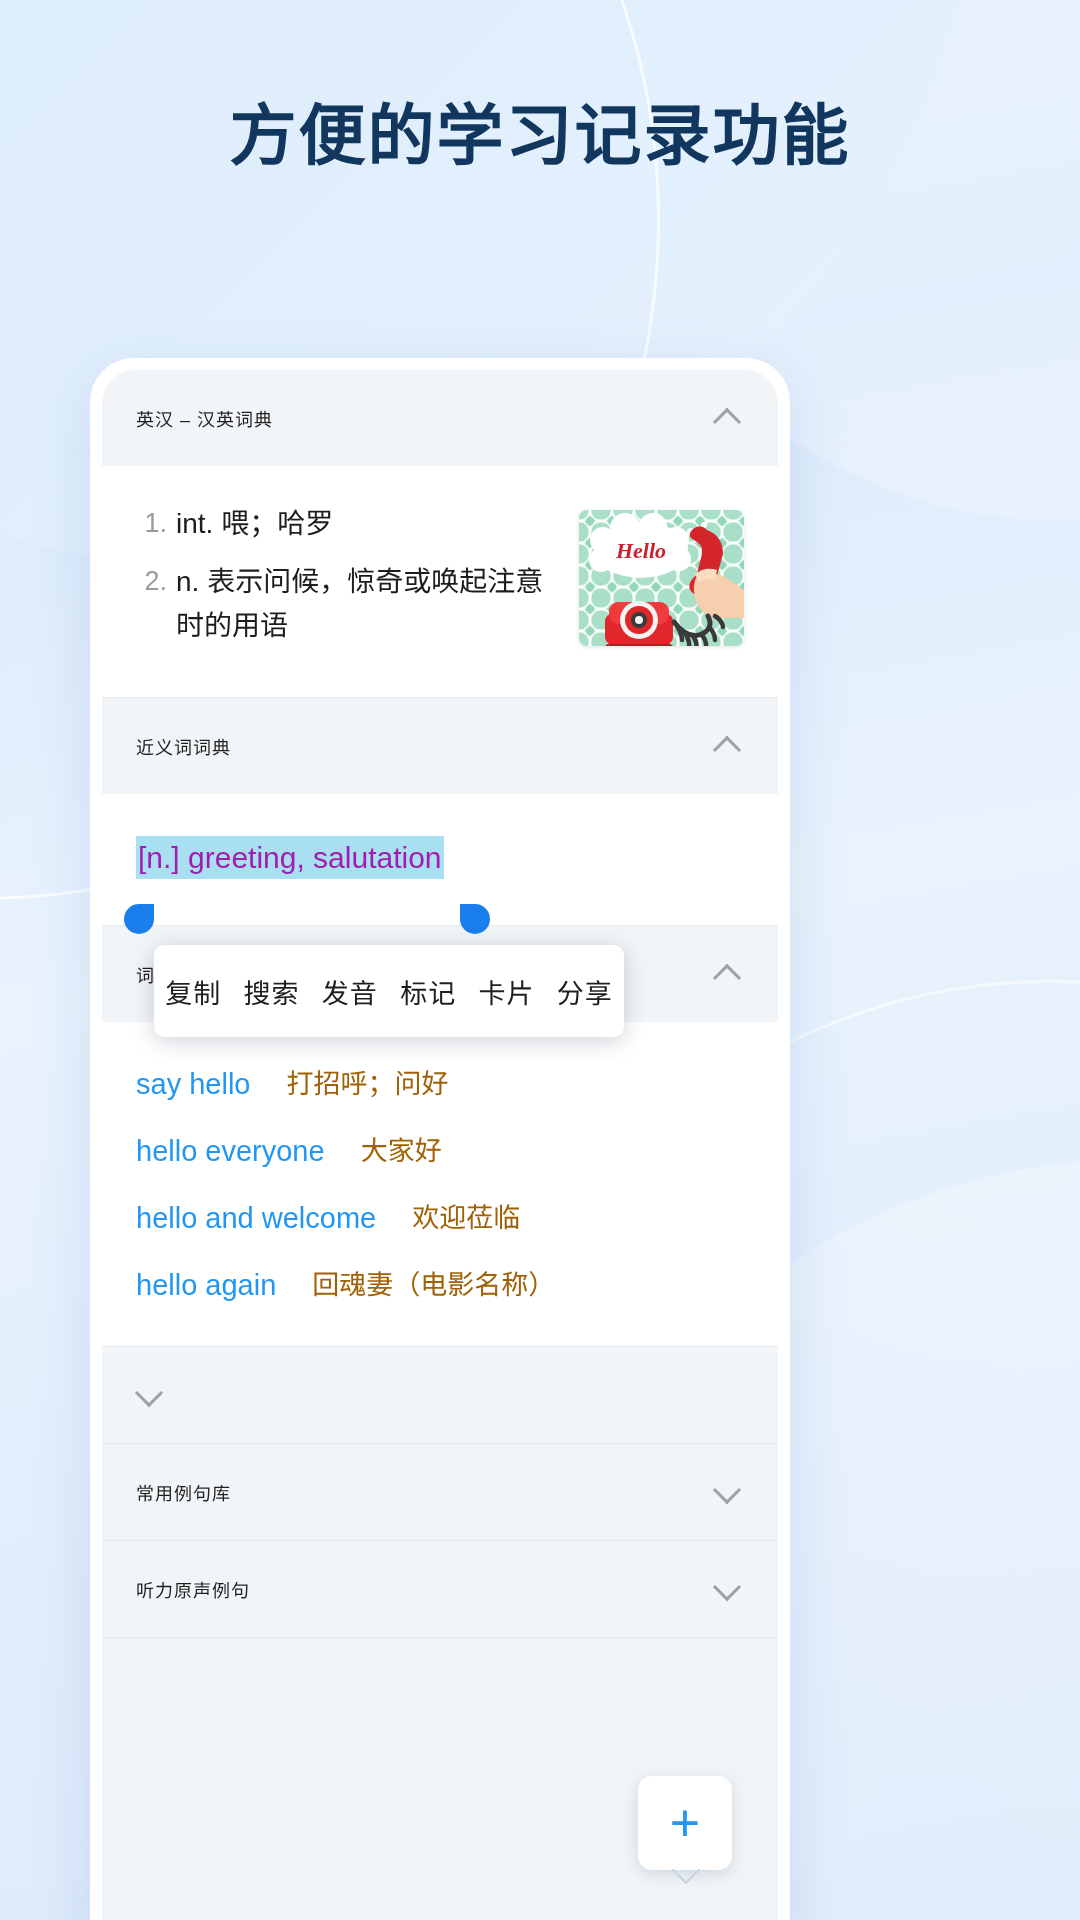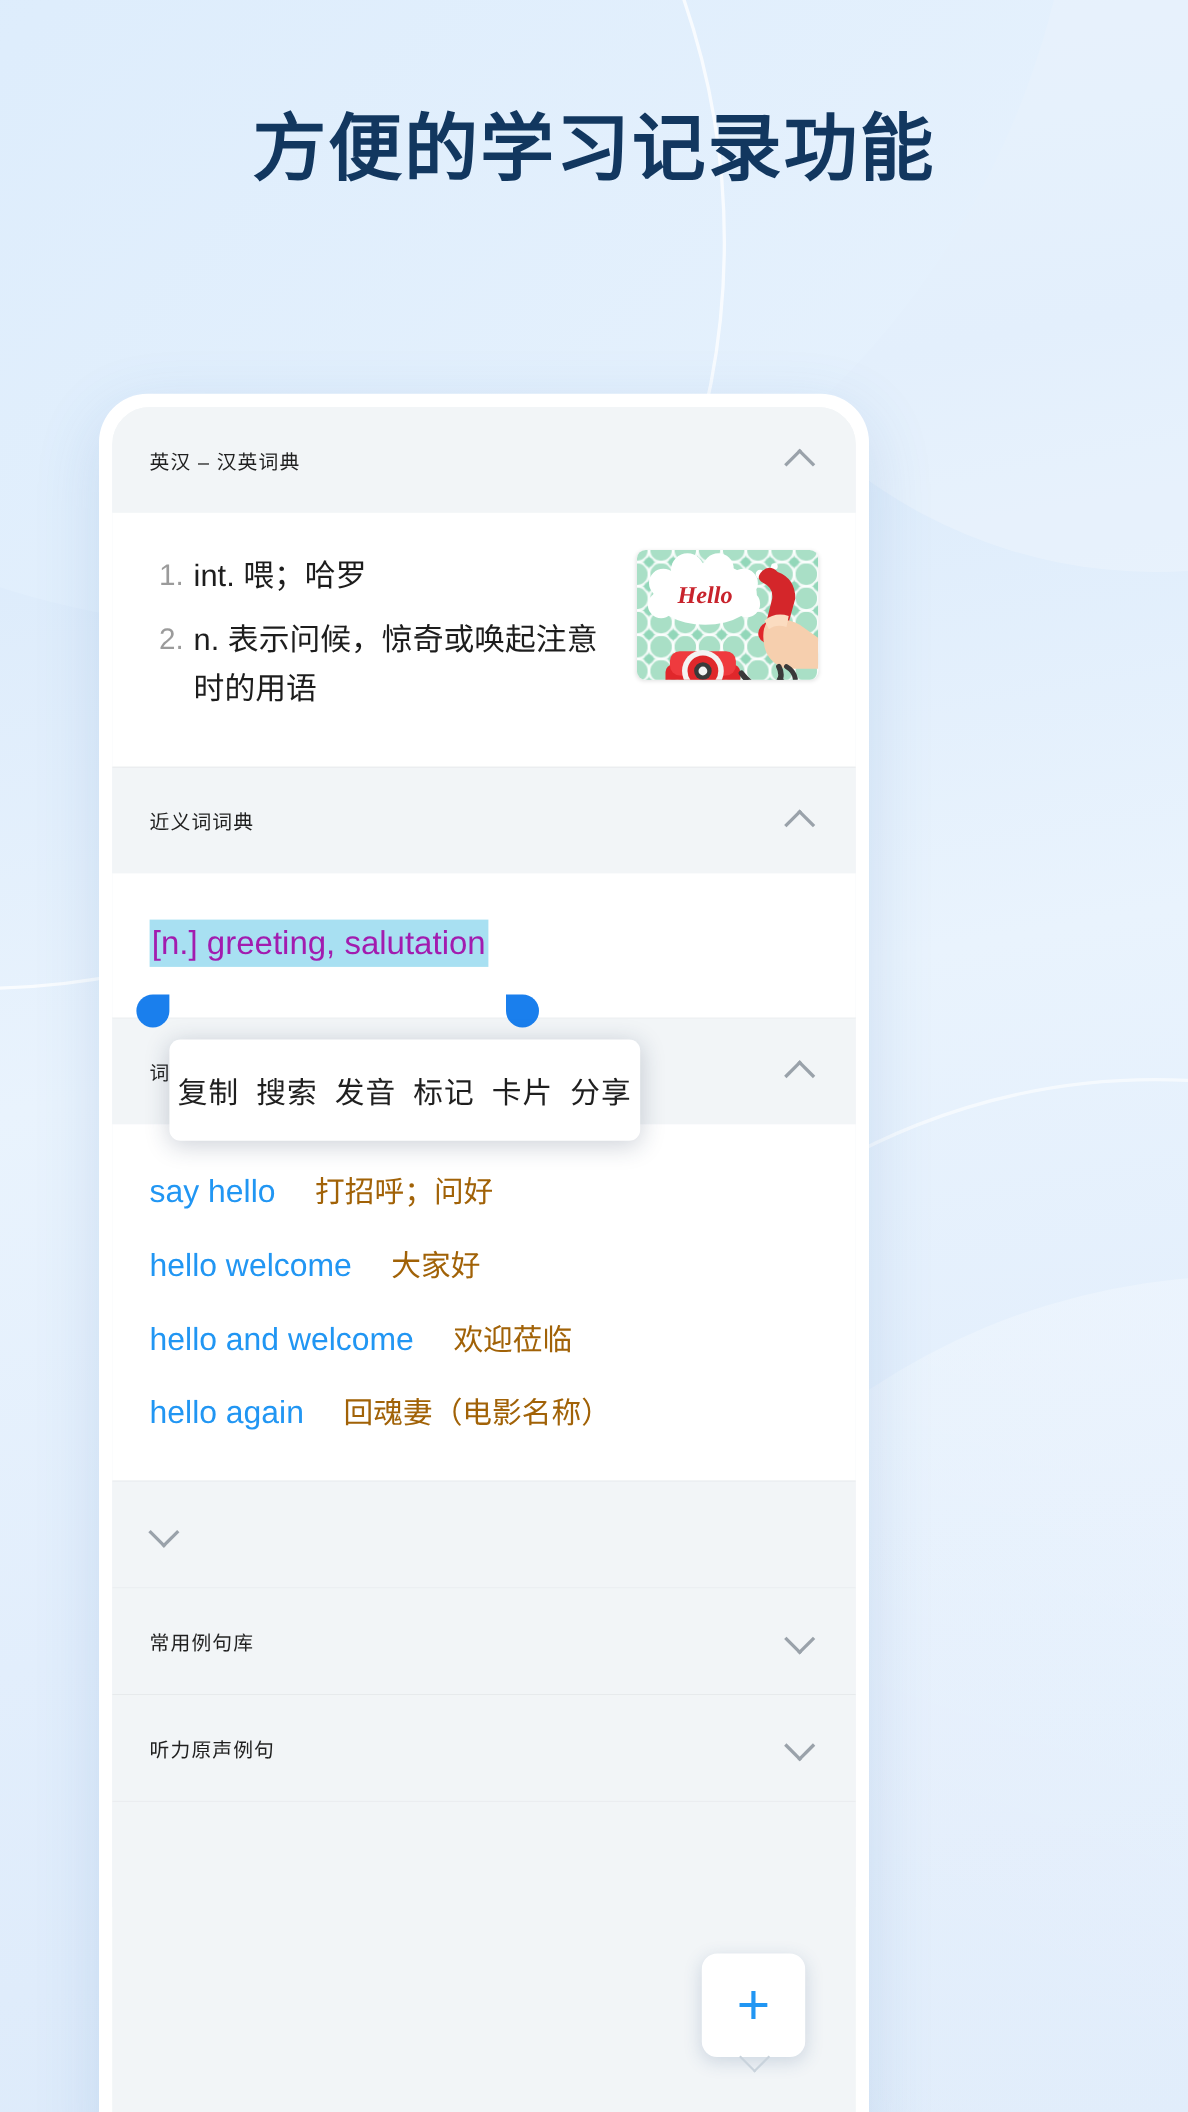--- a/index.html
+++ b/index.html
@@ -143,33 +143,33 @@
     width: 40px;
     flex: 0 0 40px;
     text-align: right;
     padding-right: 9px;
     font-size: 27px;
   }
   .def-text { flex: 1; }
 
   
   .hello-card {
-    width: 165px; height: 118px;
+    width: 165px; height: 136px;
     border-radius: 8px;
     overflow: hidden;
     flex: 0 0 165px;
-    margin-top: 4px;
+    margin-top: 14px;
     box-shadow: 0 1px 4px rgba(0,0,0,0.12);
   }
 
   
   .ctx-menu {
     position: absolute;
     left: 52px; top: 575px;
-    width: 428px; height: 92px;
+    width: 470px; height: 92px;
     background: #ffffff;
     border-radius: 10px;
     box-shadow: 0 4px 22px rgba(30,50,80,0.22);
     display: flex;
     align-items: center;
     z-index: 30;
   }
   .ctx-item {
     flex: 1;
     text-align: center;
@@ -357,21 +357,21 @@
     <div class="sec-head">
       <span class="sec-title">词组丨习惯用语</span>
       <span class="chev"></span>
     </div>
     <div class="phr-body">
       <div class="phr-row">
         <span class="phr-en">say hello</span>
         <span class="phr-cn">打招呼；问好</span>
       </div>
       <div class="phr-row">
-        <span class="phr-en">hello welcome</span>
+        <span class="phr-en">hello everyone</span>
         <span class="phr-cn">大家好</span>
       </div>
       <div class="phr-row">
         <span class="phr-en">hello and welcome</span>
         <span class="phr-cn">欢迎莅临</span>
       </div>
       <div class="phr-row">
         <span class="phr-en">hello again</span>
         <span class="phr-cn">回魂妻（电影名称）</span>
       </div>

